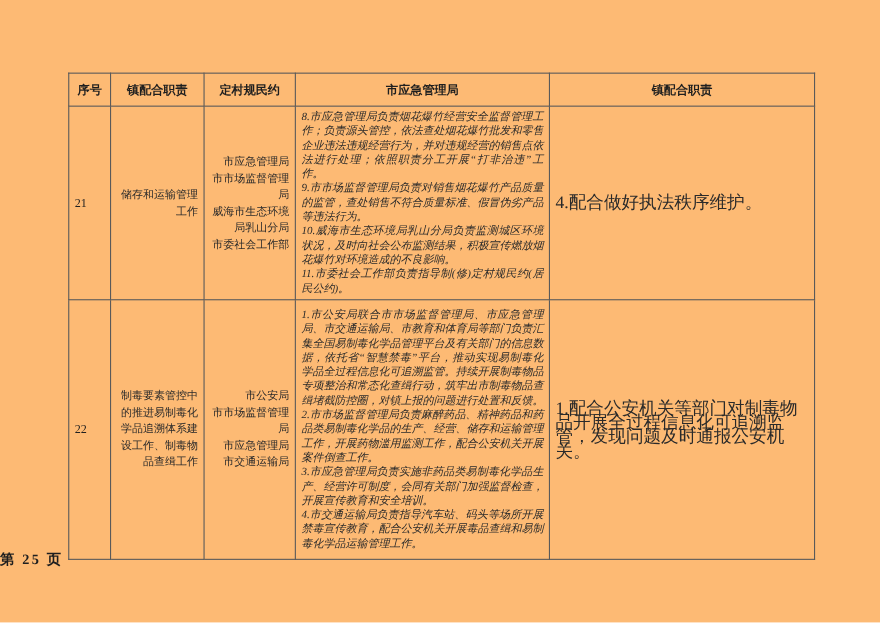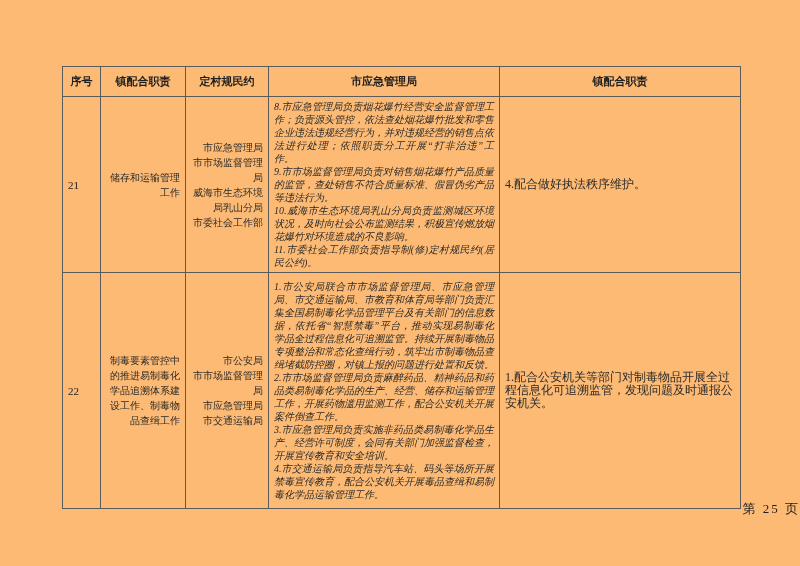--- a/index.html
+++ b/index.html
@@ -54,34 +54,34 @@
     font-size: 10px;
     line-height: 13px;
     white-space: pre-line;
     text-align: justify;
     text-justify: inter-ideograph;
     padding: 3px 4px;
     color: #2a2a2a;
     font-style: italic;
   }
   .cell-town {
-    font-size: 12px;
+    font-size: 16px;
     line-height: 13px;
     white-space: pre-line;
     text-align: left;
     padding: 3px 5px;
     color: #2a2a2a;
   }
   .footer {
     position: absolute;
     left: 0; top: 500px;
     width: 100%;
-    text-align: right;
+    text-align: left;
     font-size: 13px;
-    font-weight: normal;
+    font-weight: bold;
     letter-spacing: 2px;
     color: #1f1f1f;
   }
 </style>
 </head>
 <body>
 
 <div class="page">
 
   <table class="resp-table">

